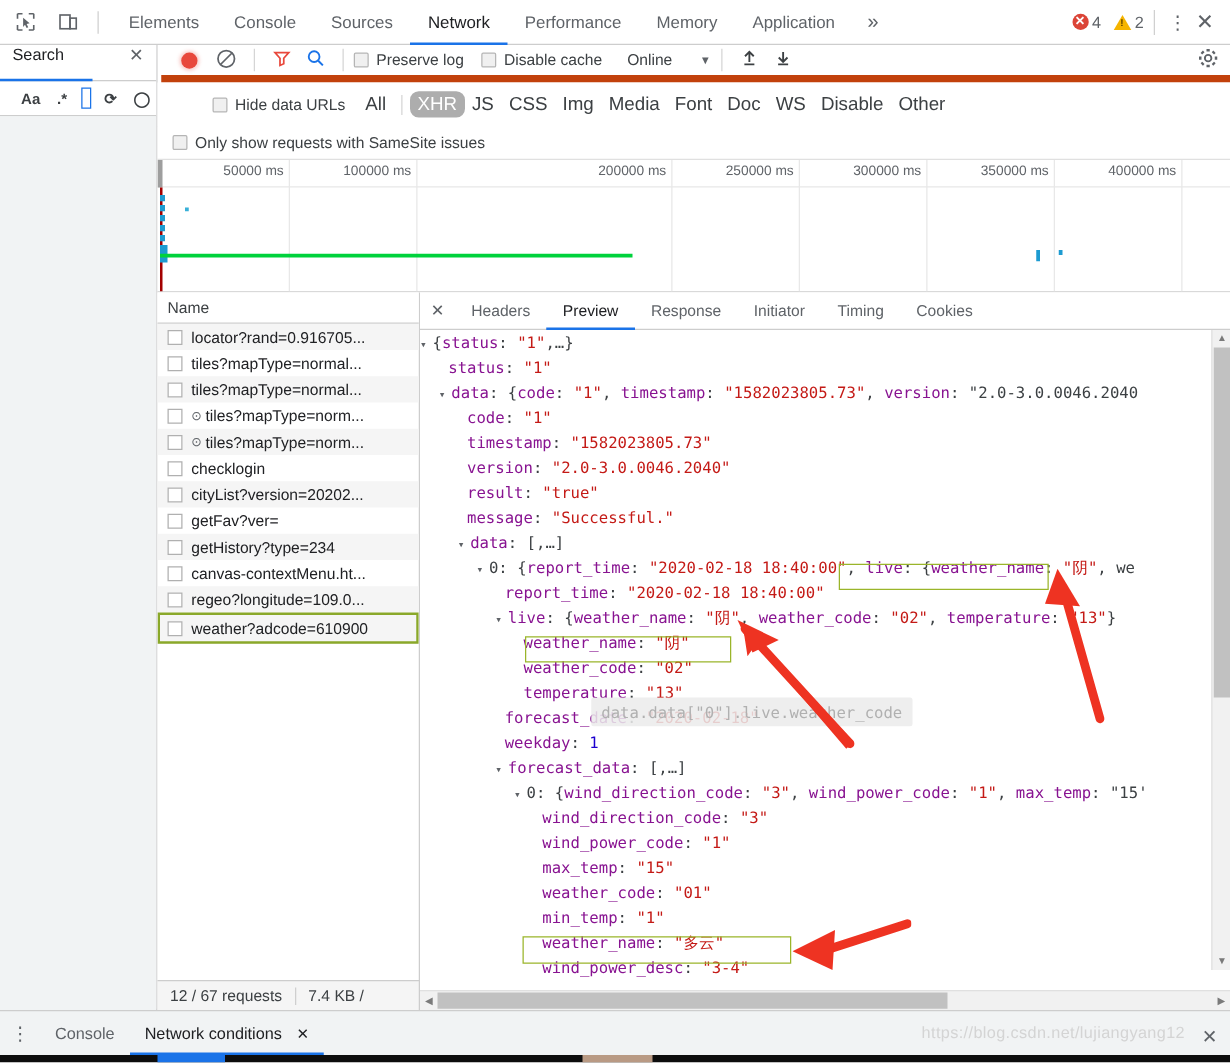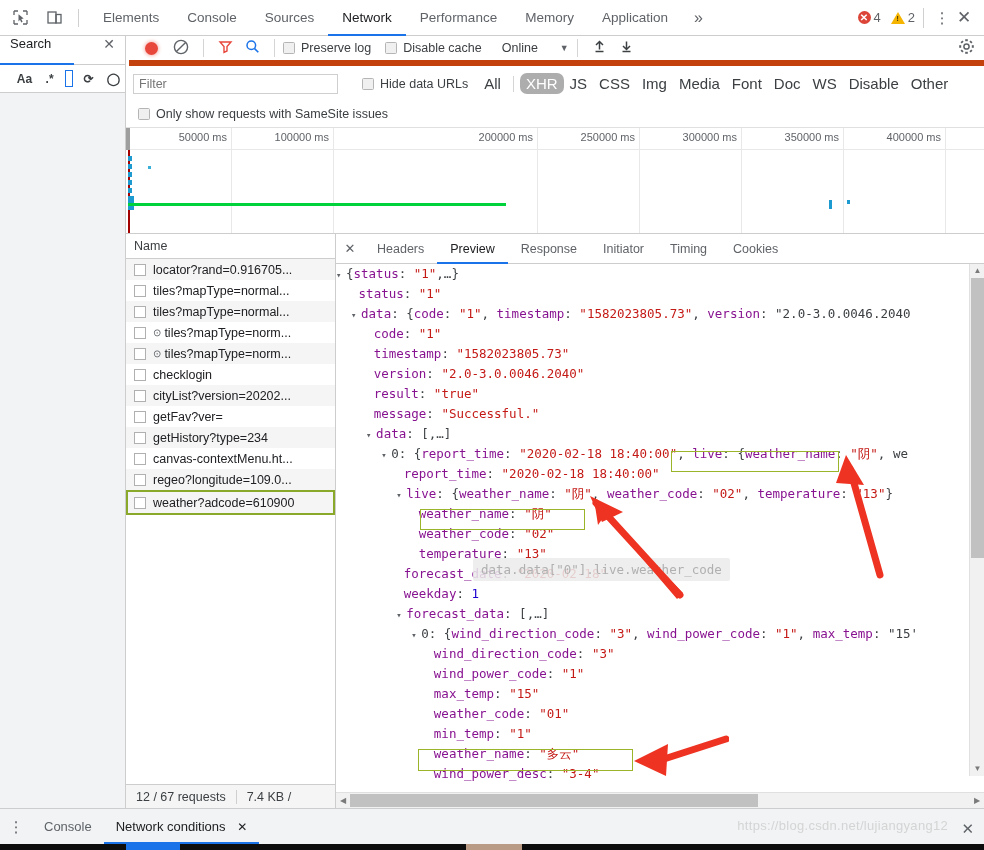--- a/index.html
+++ b/index.html
@@ -367,22 +367,21 @@
             <line x1="3.4" y1="3.4" x2="4.7" y2="4.7"></line>
             <line x1="12.3" y1="12.3" x2="13.6" y2="13.6"></line>
             <line x1="13.6" y1="3.4" x2="12.3" y2="4.7"></line>
             <line x1="4.7" y1="12.3" x2="3.4" y2="13.6"></line>
           </g>
         </svg>
     </div>
   </div>
 
   <div class="frow">
-    <input class="filter-input" placeholder="Filter" style="">
-    <div class="cbrow" style="margin-left:24px">
+    <div class="cbrow" style="margin-left:37px">
       <span class="cb"></span>
       <span class="cb-lbl">Hide data URLs</span>
     </div>
     <div class="ftypes">
       <span class="ftype">All</span>
       <span class="fsep"></span>
       <span class="ftype on">XHR</span>
       <span class="ftype">JS</span>
       <span class="ftype">CSS</span>
       <span class="ftype">Img</span>

